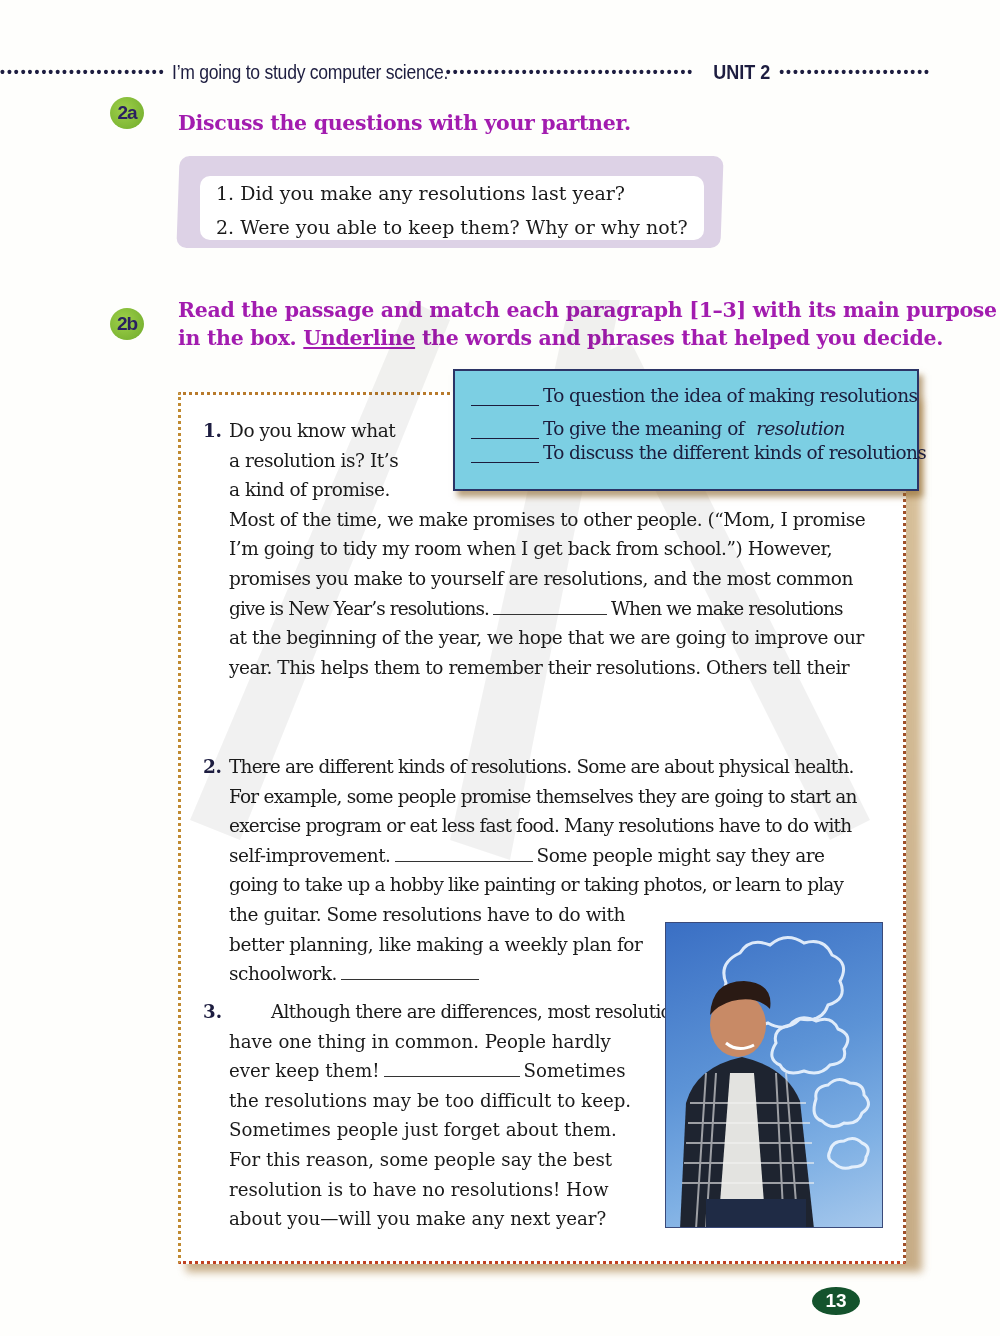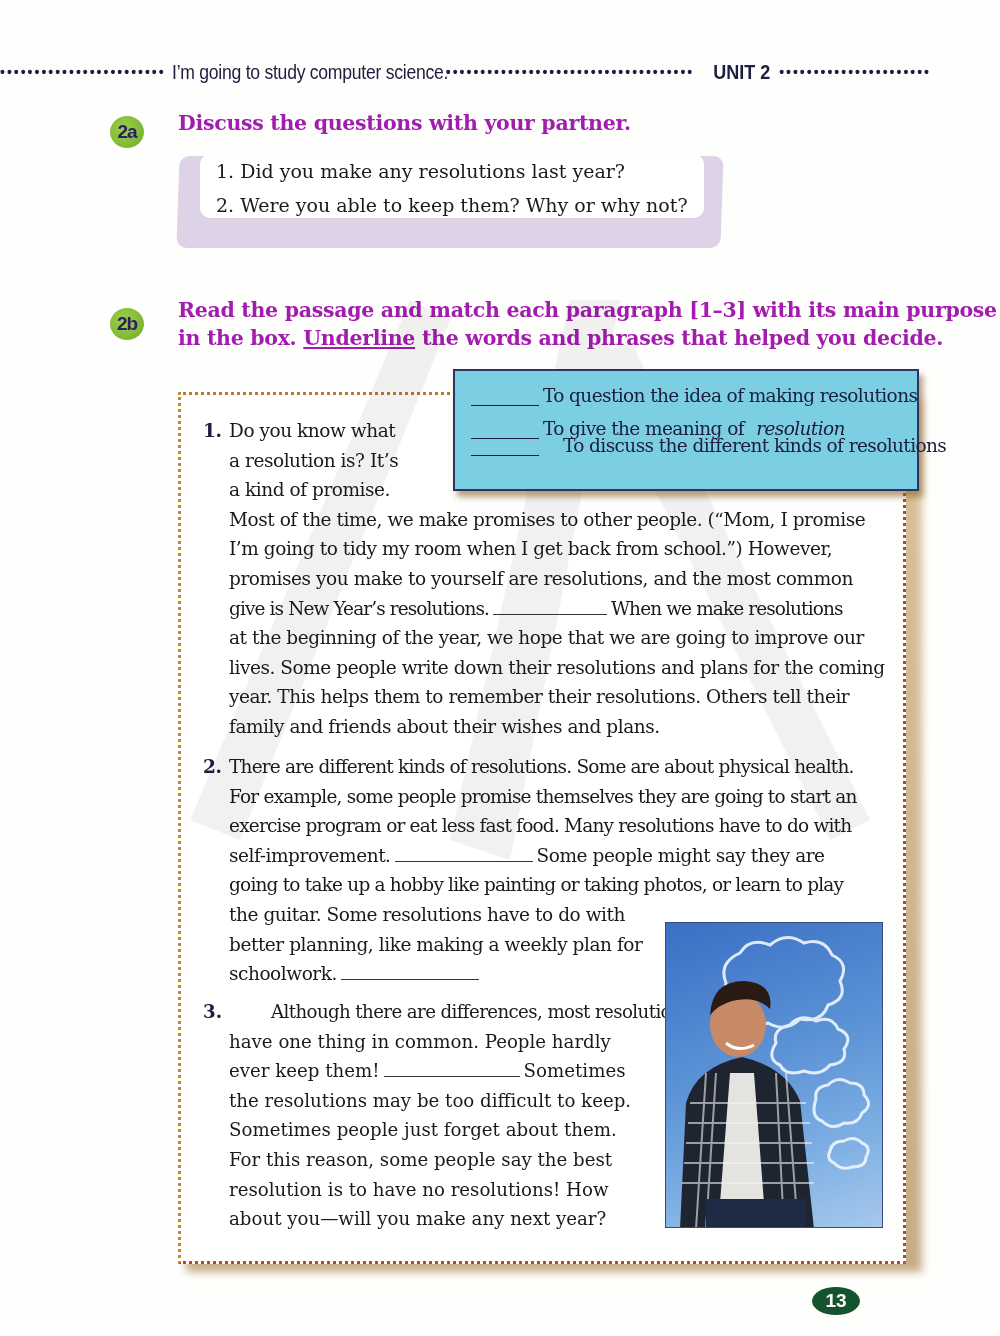--- a/index.html
+++ b/index.html
@@ -33,21 +33,21 @@
     position:absolute; font-weight:bold; font-size:20.5px; line-height:28px; color:#a21caf;
     letter-spacing:-0.3px;
   }
   .instr u { text-decoration:underline; }
 
   .qbox-back {
     position:absolute; left:178px; top:156px; width:544px; height:92px;
     background:#ddd2e6; border-radius:10px; transform:skewX(-2deg);
   }
   .qbox {
-    position:absolute; left:200px; top:154px; width:504px; height:64px;
+    position:absolute; left:200px; top:176px; width:504px; height:64px;
     background:#fff; border-radius:10px;
   }
   .qbox .q { position:absolute; left:16px; font-size:19px; color:#1a1a1a; }
 
   .passage-shadow {
     position:absolute; left:186px; top:400px; width:736px; height:872px;
     background:linear-gradient(#c9a873,#b08a55); filter:blur(4px); opacity:0.7;
   }
   .passage {
     position:absolute; left:178px; top:392px; width:728px; height:872px;
@@ -93,21 +93,21 @@
 <body>
 
 <div class="header">
   <span class="dots left">••••••••••••••••••••••••</span>
   <span class="title">I’m going to study computer science.</span>
   <span class="dots mid">••••••••••••••••••••••••••••••••••••</span>
   <span class="unit">UNIT 2</span>
   <span class="dots right">••••••••••••••••••••••</span>
 </div>
 
-<div class="badge" style="left:110px;top:116px;">2a</div>
+<div class="badge" style="left:110px;top:97px;">2a</div>
 <div class="instr" style="left:178px;top:109px;">Discuss the questions with your partner.</div>
 
 <div class="qbox-back"></div>
 <div class="qbox">
   <div class="q" style="top:6px;">1. Did you make any resolutions last year?</div>
   <div class="q" style="top:40px;">2. Were you able to keep them? Why or why not?</div>
 </div>
 
 <div class="badge" style="left:110px;top:308px;">2b</div>
 <div class="instr" style="left:178px;top:296px;">
@@ -125,39 +125,37 @@
 <div class="purpose-box">
   <div class="purpose-row" style="top:14px;">
     <span class="blank"></span>
     <span>To question the idea of making resolutions</span>
   </div>
   <div class="purpose-row" style="top:47px;">
     <span class="blank"></span>
     <span style="white-space:pre;">To give the meaning of </span>
       <i>resolution</i>
   </div>
-  <div class="purpose-row" style="top:64px;gap:20px;">
+  <div class="purpose-row" style="top:71px;">
     <span class="blank"></span>
     <span>To discuss the different kinds of resolutions</span>
   </div>
 </div>
 
 <div class="para" style="left:229px;top:416px;">
   <span class="num" style="top:0;">1.</span>
   <span class="line">Do you know what</span>
   <span class="line">a resolution is? It’s</span>
   <span class="line">a kind of promise.</span>
   <span class="line">Most of the time, we make promises to other people. (“Mom, I promise</span>
   <span class="line">I’m going to tidy my room when I get back from school.”) However,</span>
   <span class="line">promises you make to yourself are resolutions, and the most common</span>
   <span class="line"><span style="letter-spacing:-0.9px;">give is New Year’s resolutions.</span><span class="gap"></span><span style="letter-spacing:-0.9px;">When we make resolutions</span></span>
   <span class="line">at the beginning of the year, we hope that we are going to improve our</span>
-  <span class="line">lives. Some people write down their resolutions and plans for the coming</span>
   <span class="line">year. This helps them to remember their resolutions. Others tell their</span>
-  <span class="line">family and friends about their wishes and plans.</span>
 </div>
 
 <div class="para" style="left:229px;top:752px;">
   <span class="num" style="top:0;">2.</span>
   <span class="line" style="letter-spacing:-0.8px;">There are different kinds of resolutions. Some are about physical health.</span>
   <span class="line" style="letter-spacing:-0.8px;">For example, some people promise themselves they are going to start an</span>
   <span class="line" style="letter-spacing:-0.8px;">exercise program or eat less fast food. Many resolutions have to do with</span>
   <span class="line"><span>self-improvement.</span><span class="gap" style="width:138px;"></span><span>Some people might say they are</span></span>
   <span class="line" style="letter-spacing:-0.8px;">going to take up a hobby like painting or taking photos, or learn to play</span>
   <span class="line">the guitar. Some resolutions have to do with</span>

